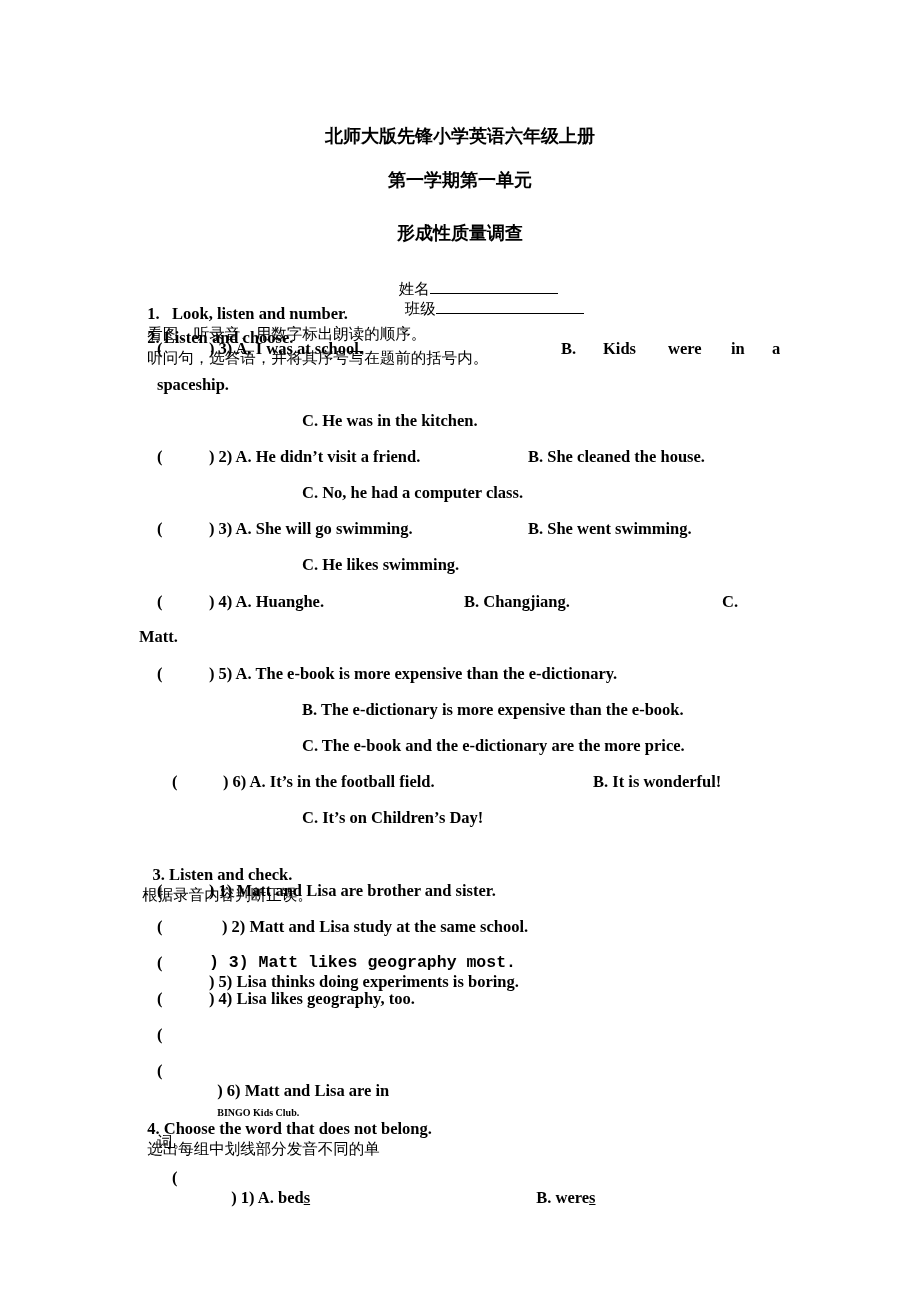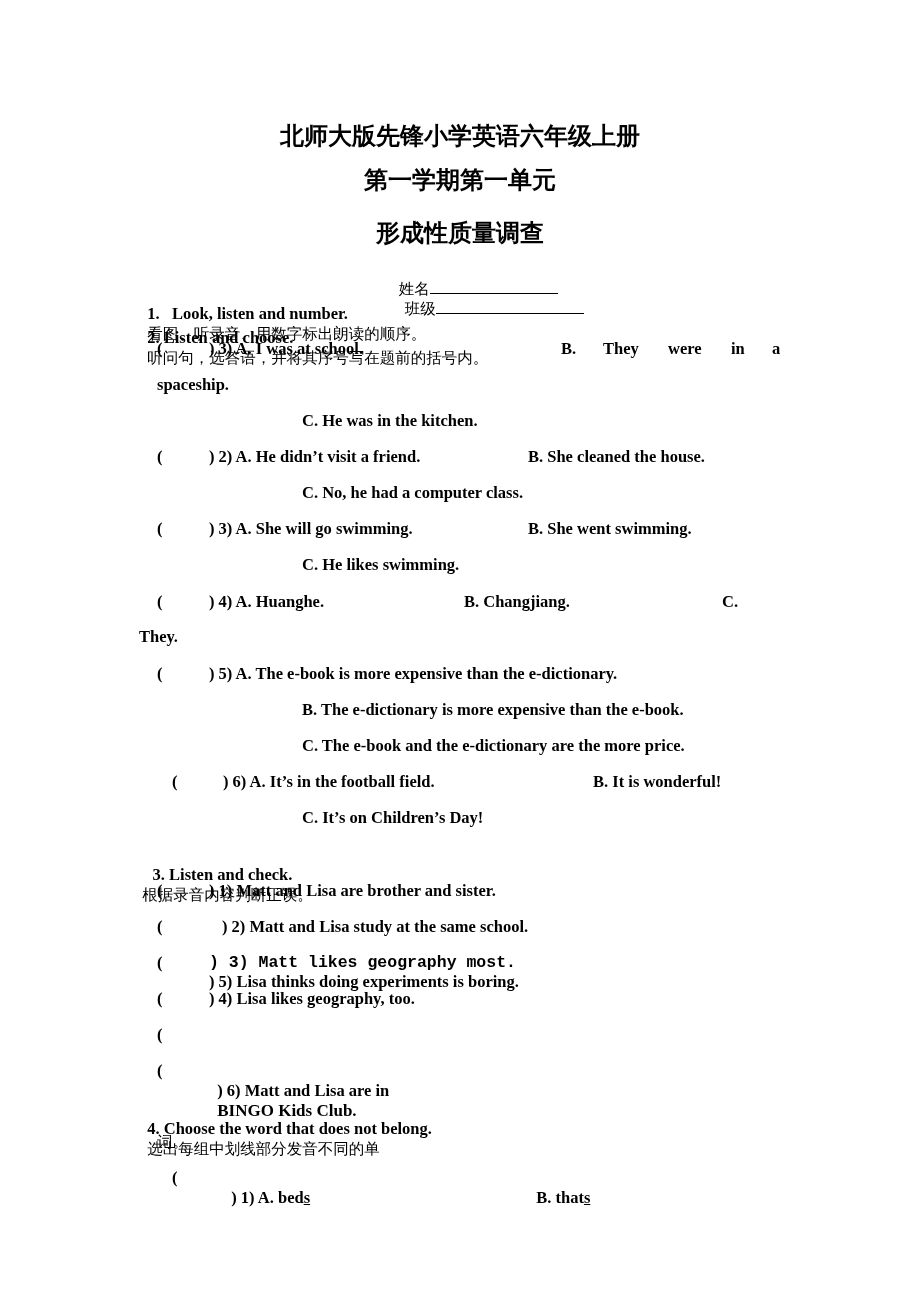--- a/index.html
+++ b/index.html
@@ -1,25 +1,25 @@
 <!DOCTYPE html>
 <html><head>
 <meta charset="utf-8">
 <style>
   html, body { margin: 0; padding: 0; background: #ffffff; }
   body { width: 920px; height: 1302px; position: relative; overflow: hidden;
          font-family: "Liberation Serif", "DejaVu Serif", serif; color: #000; }
   .t { position: absolute; white-space: pre; font-weight: bold; font-size: 16.5px; line-height: 20px; }
   .cn { font-family: "DejaVu Sans", sans-serif; font-weight: normal; font-size: 15.5px; }
   .title { position: absolute; left: 0; width: 920px; text-align: center;
-           font-family: "DejaVu Sans", sans-serif; font-weight: bold; font-size: 24px; line-height: 28px; }
+           font-family: "DejaVu Sans", sans-serif; font-weight: bold; font-size: 18px; line-height: 28px; }
   .paren { position: absolute; font-weight: bold; font-size: 16.5px; line-height: 20px; }
   .u { text-decoration: underline; }
   .blank { display: inline-block; border-bottom: 1px solid #000; height: 14px; vertical-align: baseline; }
-  .small { font-size: 17px; }
+  .small { font-size: 10px; }
 </style>
 </head>
 <body>
 
 <div class="title" style="top:122px;">北师大版先锋小学英语六年级上册</div>
 <div class="title" style="top:166px;">第一学期第一单元</div>
 <div class="title" style="top:219px;">形成性质量调查</div>
 
 <div class="t cn" style="left:389px; top:259px;">
   <span>姓名</span><span class="blank" style="width:128px;"></span>
@@ -32,42 +32,42 @@
 </div>
 
 <div class="t" style="left:139px; top:308px;">
   <span>2. Listen and choose.</span>
   <span class="cn">听问句，选答语，并将其序号写在题前的括号内。</span>
 </div>
 
 <div class="paren" style="left:157px; top:339px;">(</div>
 <div class="t" style="left:209px; top:339px;">) 3) A. I was at school.</div>
 <div class="t" style="left:561px; top:339px;">B.</div>
-<div class="t" style="left:603px; top:339px;">They</div>
+<div class="t" style="left:603px; top:339px;">Kids</div>
 <div class="t" style="left:668px; top:339px;">were</div>
 <div class="t" style="left:731px; top:339px;">in</div>
 <div class="t" style="left:772px; top:339px;">a</div>
 <div class="t" style="left:157px; top:375px;">spaceship.</div>
 <div class="t" style="left:302px; top:411px;">C. He was in the kitchen.</div>
 
 <div class="paren" style="left:157px; top:447px;">(</div>
 <div class="t" style="left:209px; top:447px;">) 2) A. He didn’t visit a friend.</div>
 <div class="t" style="left:528px; top:447px;">B. She cleaned the house.</div>
 <div class="t" style="left:302px; top:483px;text-align:right;">C. No, he had a computer class.</div>
 
 <div class="paren" style="left:157px; top:519px;">(</div>
 <div class="t" style="left:209px; top:519px;">) 3) A. She will go swimming.</div>
 <div class="t" style="left:528px; top:519px;">B. She went swimming.</div>
 <div class="t" style="left:302px; top:555px;">C. He likes swimming.</div>
 
 <div class="paren" style="left:157px; top:592px;">(</div>
 <div class="t" style="left:209px; top:592px;">) 4) A. Huanghe.</div>
 <div class="t" style="left:464px; top:592px;">B. Changjiang.</div>
 <div class="t" style="left:722px; top:592px;">C.</div>
-<div class="t" style="left:139px; top:627px;">They.</div>
+<div class="t" style="left:139px; top:627px;">Matt.</div>
 
 <div class="paren" style="left:157px; top:664px;">(</div>
 <div class="t" style="left:209px; top:664px;">) 5) A. The e-book is more expensive than the e-dictionary.</div>
 <div class="t" style="left:302px; top:700px;">B. The e-dictionary is more expensive than the e-book.</div>
 <div class="t" style="left:302px; top:736px;">C. The e-book and the e-dictionary are the more price.</div>
 
 <div class="paren" style="left:172px; top:772px;">(</div>
 <div class="t" style="left:223px; top:772px;">) 6) A. It’s in the football field.</div>
 <div class="t" style="left:593px; top:772px;">B. It is wonderful!</div>
 <div class="t" style="left:302px; top:808px;">C. It’s on Children’s Day!</div>
@@ -102,14 +102,14 @@
   <span>4. Choose the word that does not belong.</span>
   <span class="cn">选出每组中划线部分发音不同的单</span>
 </div>
 <div class="t cn" style="left:157px; top:1132px;">词。</div>
 
 <div class="paren" style="left:172px; top:1168px;">(</div>
 <div class="t" style="left:223px; top:1168px;">
   <span>) 1) A. bed</span><span class="u">s</span>
 </div>
 <div class="t" style="left:528px; top:1168px;">
-  <span>B. that</span><span class="u">s</span>
+  <span>B. were</span><span class="u">s</span>
 </div>
 
 </body></html>

